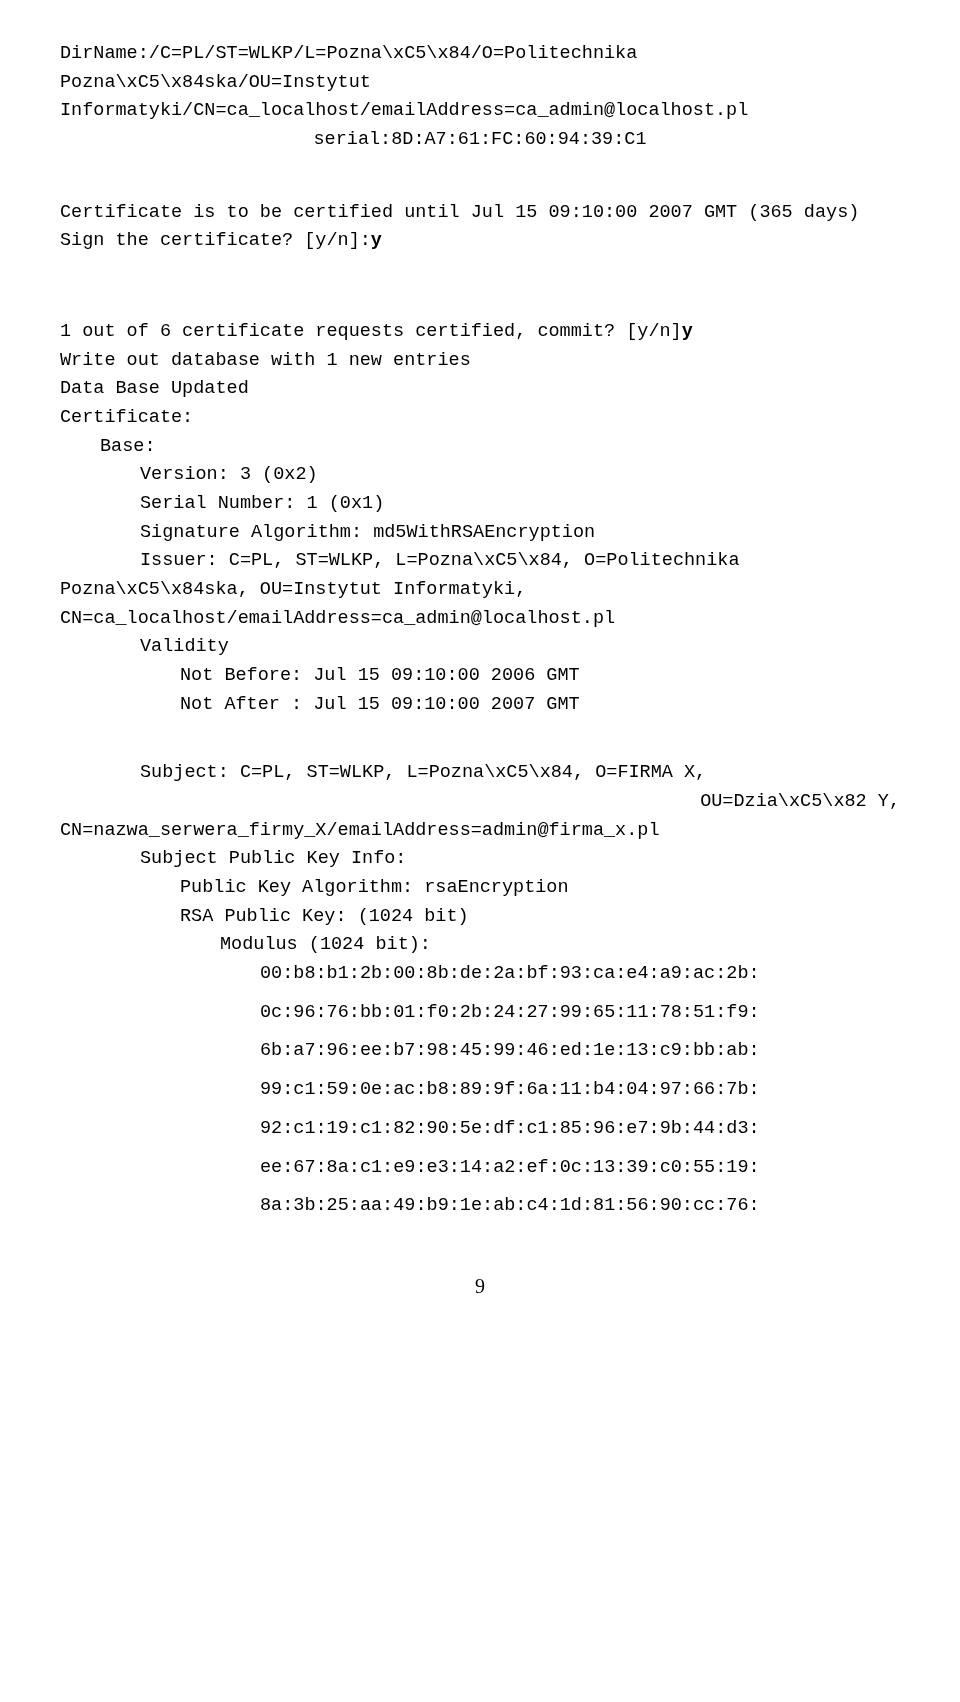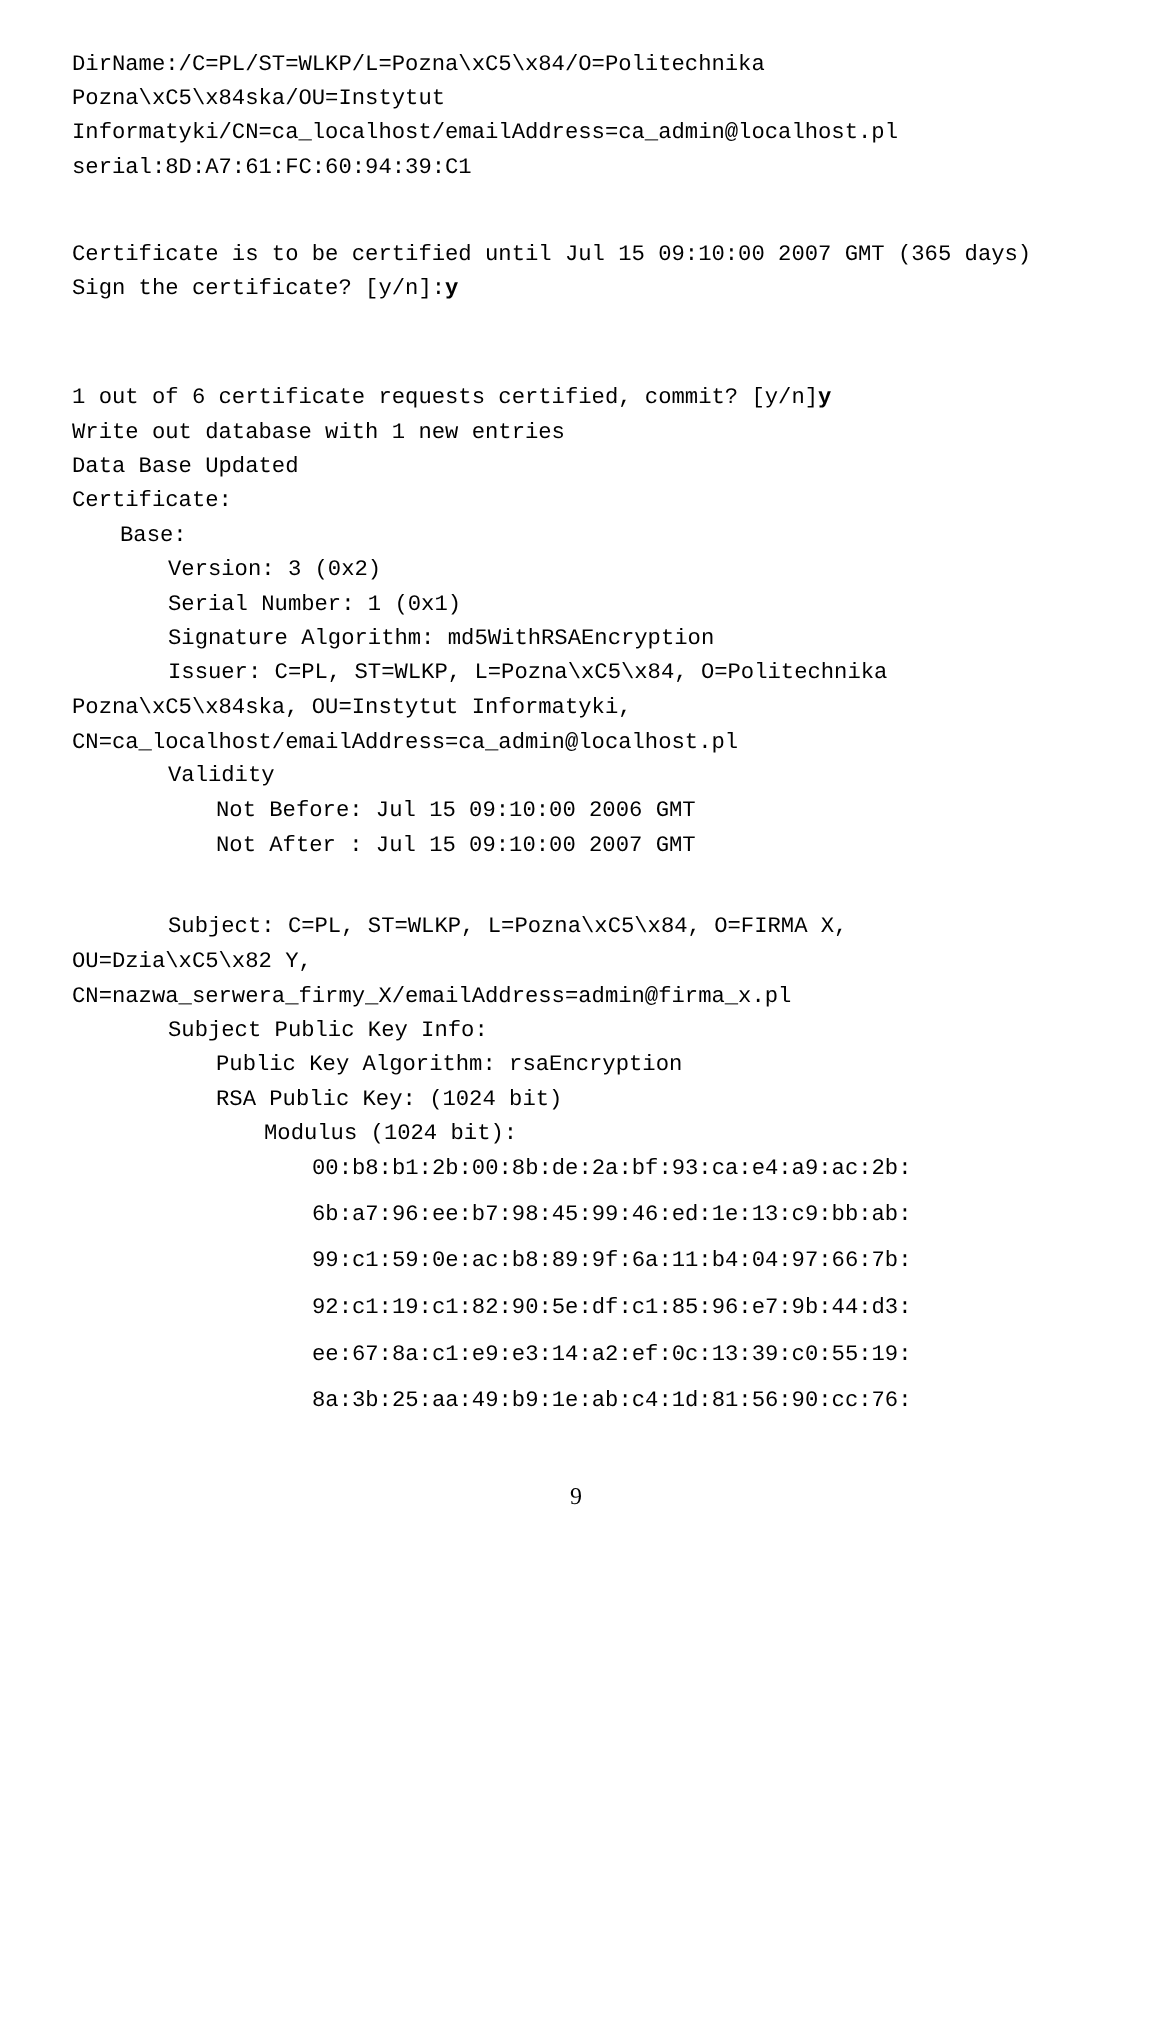--- a/index.html
+++ b/index.html
@@ -13,21 +13,21 @@
     font-size: 18.5px;
     line-height: 1.55;
     color: #000000;
     padding: 40px 60px 30px 60px;
     box-sizing: border-box;
   }
   .block {
     white-space: pre-wrap;
     word-break: break-word;
   }
-  .indent1 { margin-left: 80px; }
+  .indent1 { margin-left: 80px; text-align: center; }
   .indent2 { padding-left: 40px; }
   .indent3 { padding-left: 80px; }
   .indent4 { padding-left: 120px; }
   .indent5 { padding-left: 160px; }
   .indent6 { padding-left: 200px; }
   .para { margin: 0 0 22px 0; }
   .para-tight { margin: 0; }
   .gap { height: 22px; }
   .biggap { height: 40px; }
   .pagenum {
@@ -55,29 +55,30 @@
 <div class="block para-tight indent3">Version: 3 (0x2)</div>
 <div class="block para-tight indent3">Serial Number: 1 (0x1)</div>
 <div class="block para-tight indent3">Signature Algorithm: md5WithRSAEncryption</div>
 
 <div class="block para-tight" style="padding: 0px; text-indent: 0px; margin: 0px;"><div class="block para-tight" style="padding-left: 80px;">Issuer: C=PL, ST=WLKP, L=Pozna\xC5\x84, O=Politechnika</div><div class="block para-tight" style="padding-left: 0px;">Pozna\xC5\x84ska, OU=Instytut Informatyki,</div><div class="block para-tight" style="padding-left: 0px;">CN=ca_localhost/emailAddress=ca_admin@localhost.pl</div></div>
 
 <div class="block para-tight indent3">Validity</div>
 <div class="block para-tight indent4">Not Before: Jul 15 09:10:00 2006 GMT</div>
 <div class="block para-tight indent4">Not After : Jul 15 09:10:00 2007 GMT</div>
 
-<div class="block para-tight" style="padding-left:0;"><div class="block para-tight" style="padding-left: 80px; margin-top: 40px;">Subject: C=PL, ST=WLKP, L=Pozna\xC5\x84, O=FIRMA X,</div><div class="block para-tight" style="padding-left: 0px;">OU=Dzia\xC5\x82 Y,</div><div class="block para-tight" style="padding-left: 0px;">CN=nazwa_serwera_firmy_X/emailAddress=admin@firma_x.pl</div></div>
+<div class="block para-tight" style="padding-left:0;"><div class="block para-tight" style="padding-left: 80px; margin-top: 40px;">Subject: C=PL, ST=WLKP, L=Pozna\xC5\x84, O=FIRMA X,</div><div class="block para-tight" style="padding-left: 0px; text-align: right;">OU=Dzia\xC5\x82 Y,</div><div class="block para-tight" style="padding-left: 0px;">CN=nazwa_serwera_firmy_X/emailAddress=admin@firma_x.pl</div></div>
 
 <div class="block para-tight indent3">Subject Public Key Info:</div>
 <div class="block para-tight indent4">Public Key Algorithm: rsaEncryption</div>
 <div class="block para-tight indent4">RSA Public Key: (1024 bit)</div>
 <div class="block para-tight indent5">Modulus (1024 bit):</div>
 
 <div id="modulus-lines">
     <div class="block para-tight indent6" style="margin-bottom: 10px;">00:b8:b1:2b:00:8b:de:2a:bf:93:ca:e4:a9:ac:2b:</div>
+    <div class="block para-tight indent6" style="margin-bottom: 10px;">0c:96:76:bb:01:f0:2b:24:27:99:65:11:78:51:f9:</div>
     <div class="block para-tight indent6" style="margin-bottom: 10px;">6b:a7:96:ee:b7:98:45:99:46:ed:1e:13:c9:bb:ab:</div>
     <div class="block para-tight indent6" style="margin-bottom: 10px;">99:c1:59:0e:ac:b8:89:9f:6a:11:b4:04:97:66:7b:</div>
     <div class="block para-tight indent6" style="margin-bottom: 10px;">92:c1:19:c1:82:90:5e:df:c1:85:96:e7:9b:44:d3:</div>
     <div class="block para-tight indent6" style="margin-bottom: 10px;">ee:67:8a:c1:e9:e3:14:a2:ef:0c:13:39:c0:55:19:</div>
     <div class="block para-tight indent6" style="margin-bottom: 10px;">8a:3b:25:aa:49:b9:1e:ab:c4:1d:81:56:90:cc:76:</div>
   </div>
 
 <div class="pagenum">9</div>
 
 </body></html>

